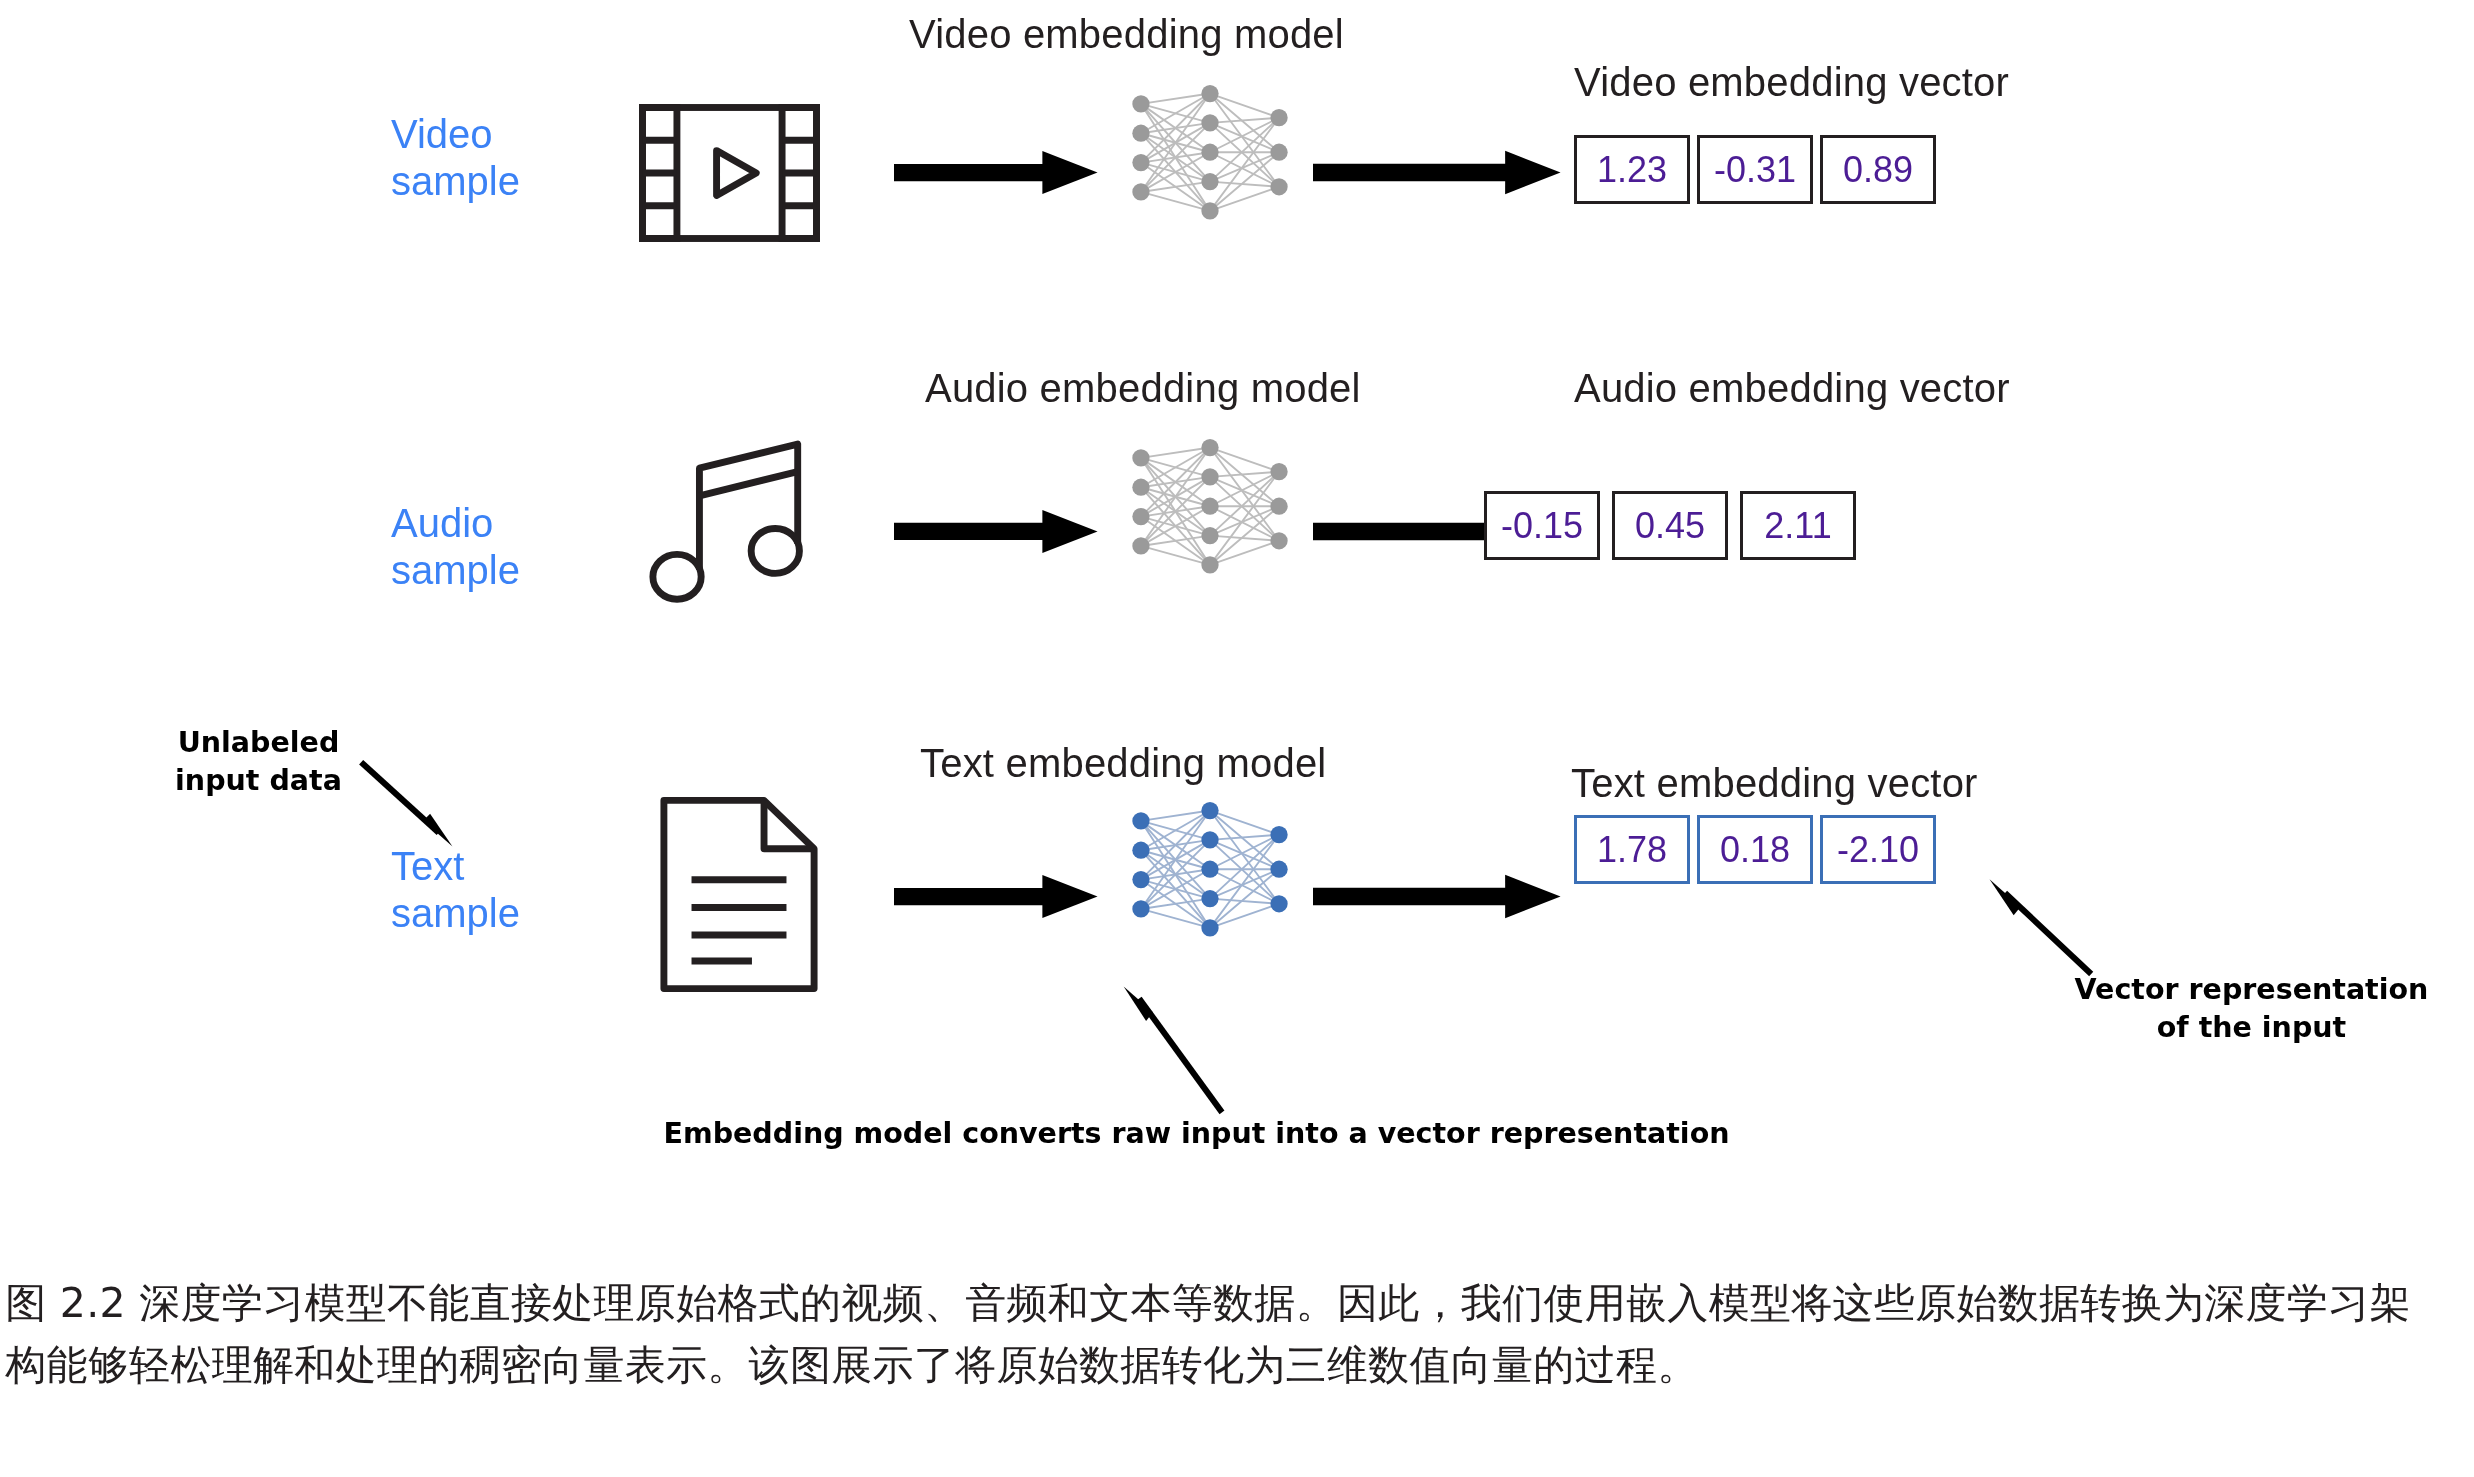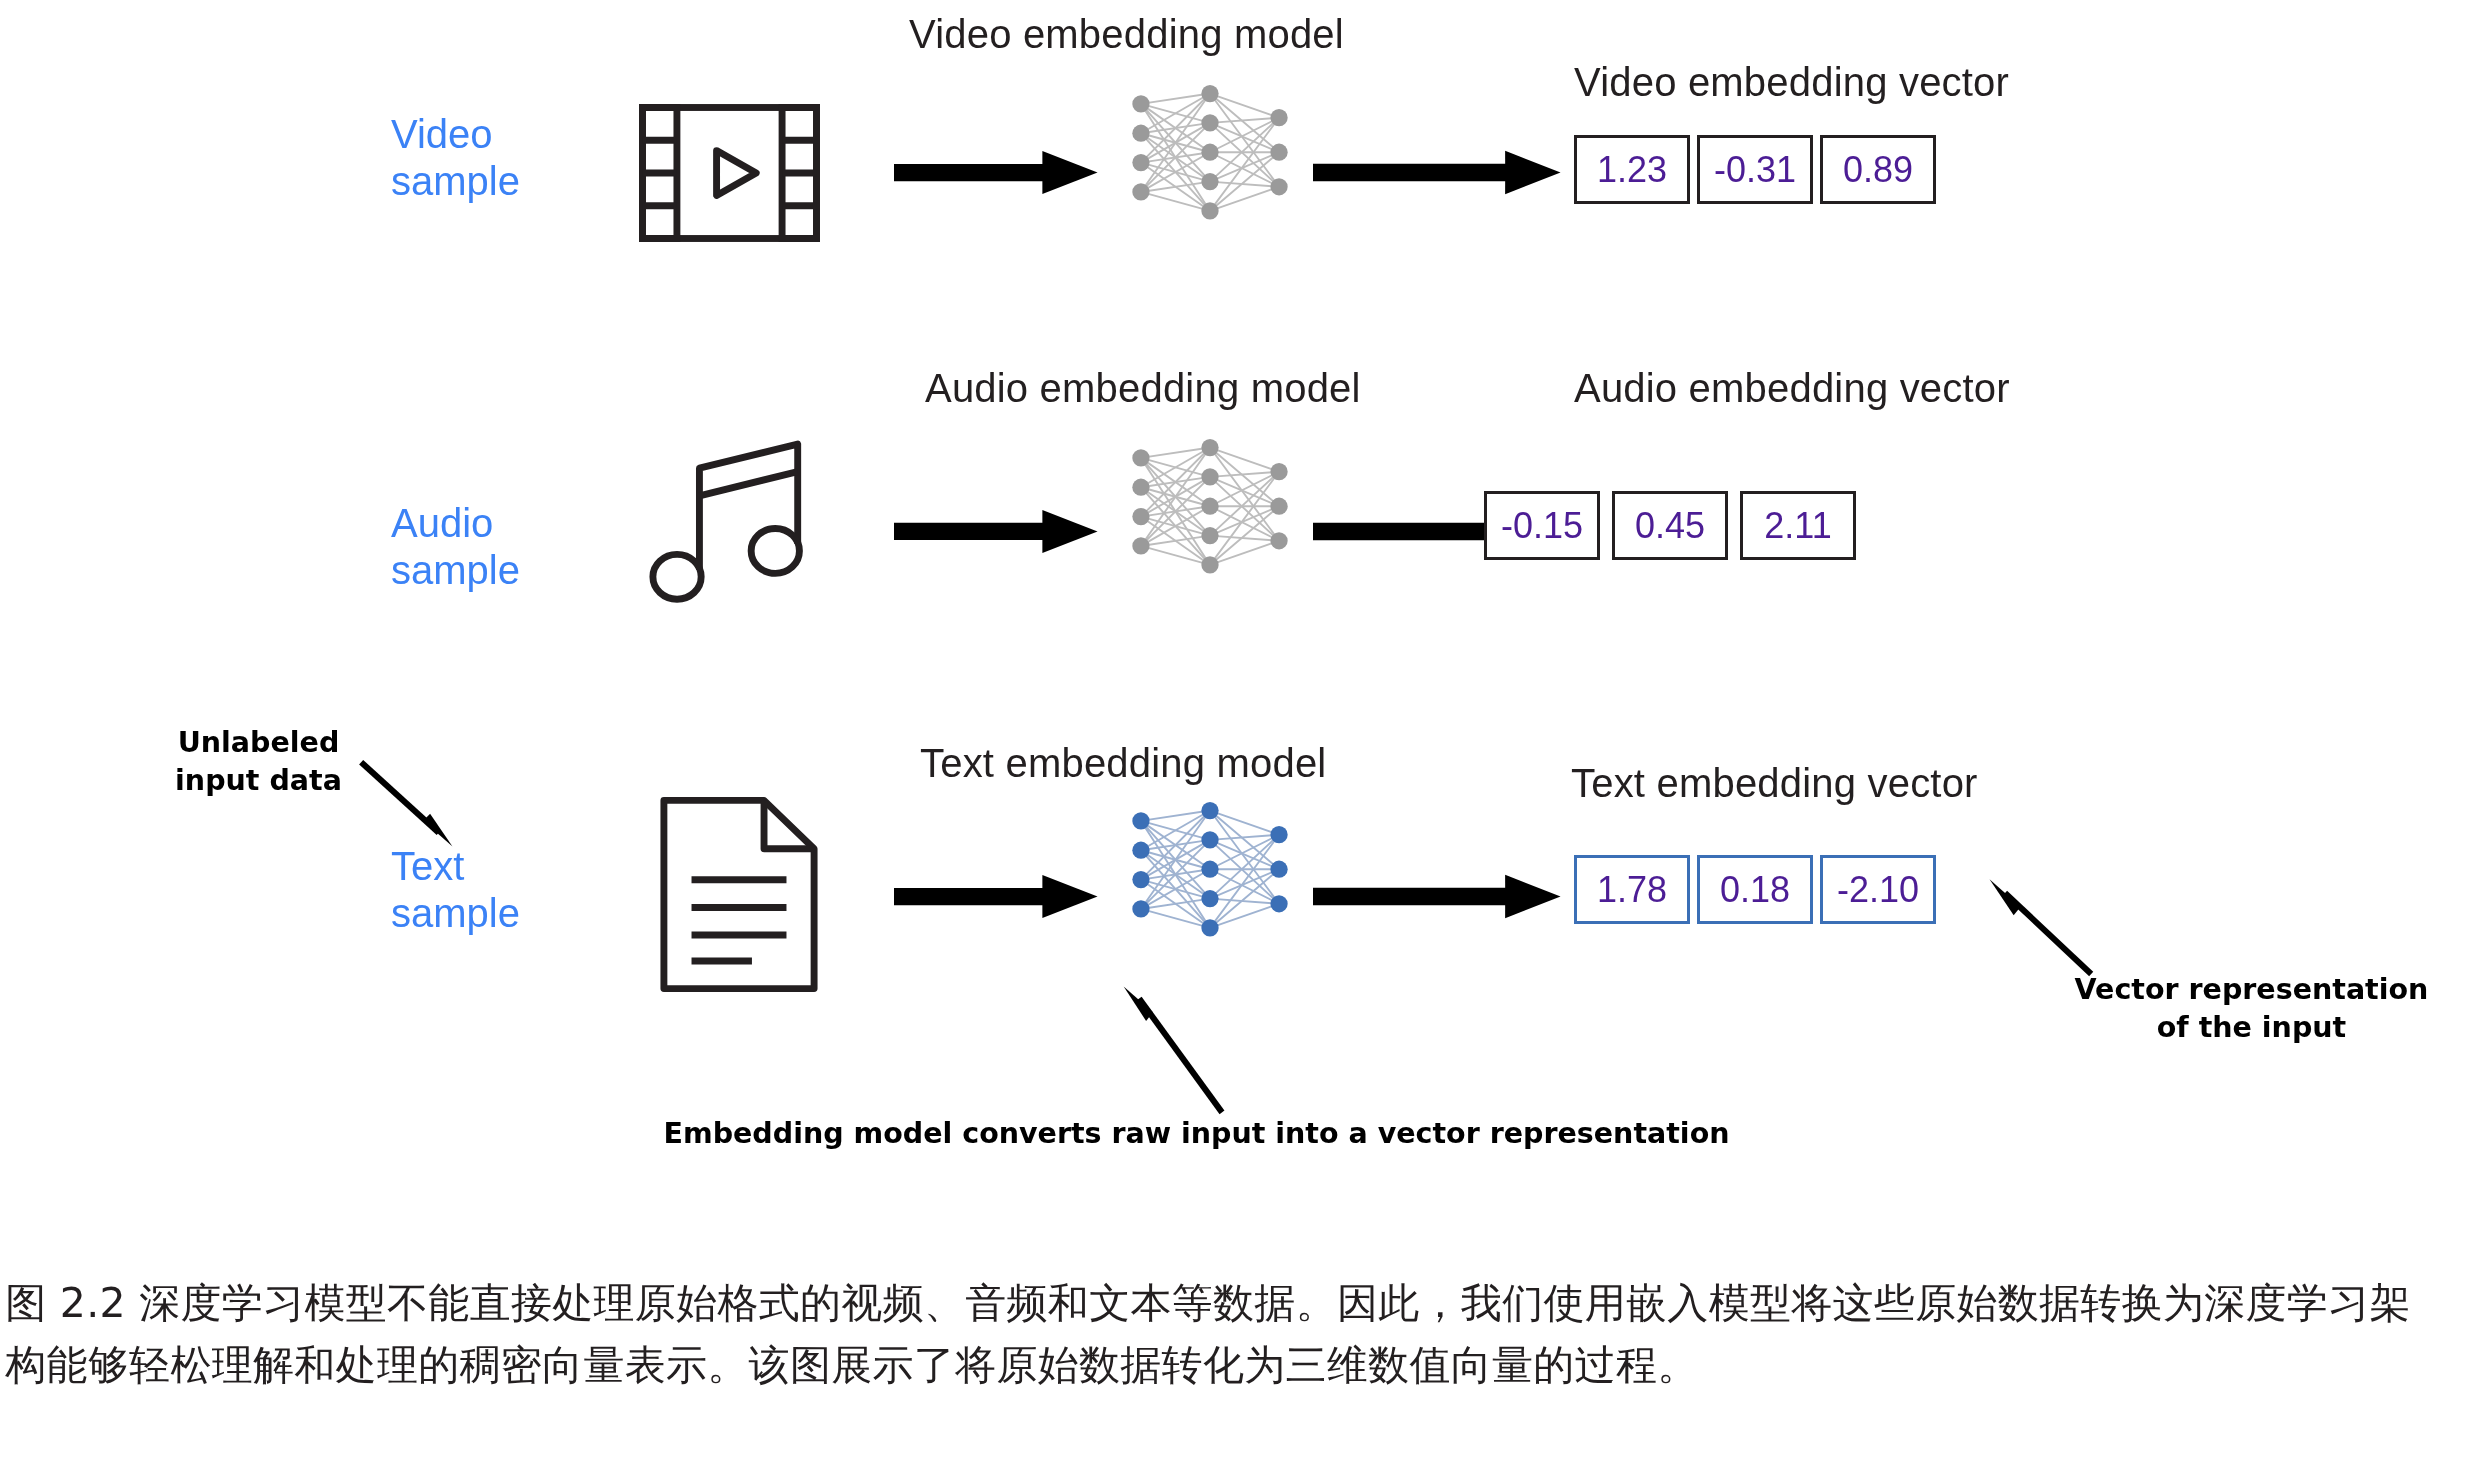--- a/index.html
+++ b/index.html
@@ -306,21 +306,21 @@
     </svg>
   </div>
 
   <div class="abs" style="left:1313px; top:873px;">
     <svg width="251" height="47" viewBox="0 0 290 54">
       <line x1="0" y1="27" x2="228" y2="27" stroke="#000" stroke-width="20"></line>
       <polygon points="222,2 286,27 222,52" fill="#000"></polygon>
     </svg>
   </div>
 
-  <div class="abs vector-row" style="left:1574px; top:855px;">
+  <div class="abs vector-row" style="left:1574px; top:815px;">
     <div class="vec-cell blue">1.78</div>
     <div class="vec-cell blue">0.18</div>
     <div class="vec-cell blue">-2.10</div>
   </div>
 
   <div class="abs" style="left:1979px; top:874px;">
     <svg width="121" height="112" viewBox="0 0 140 130">
       <line x1="130" y1="116" x2="30" y2="22" stroke="#000" stroke-width="7"></line>
       <polygon points="48,38 12,6 40,48" fill="#000"></polygon>
     </svg>

